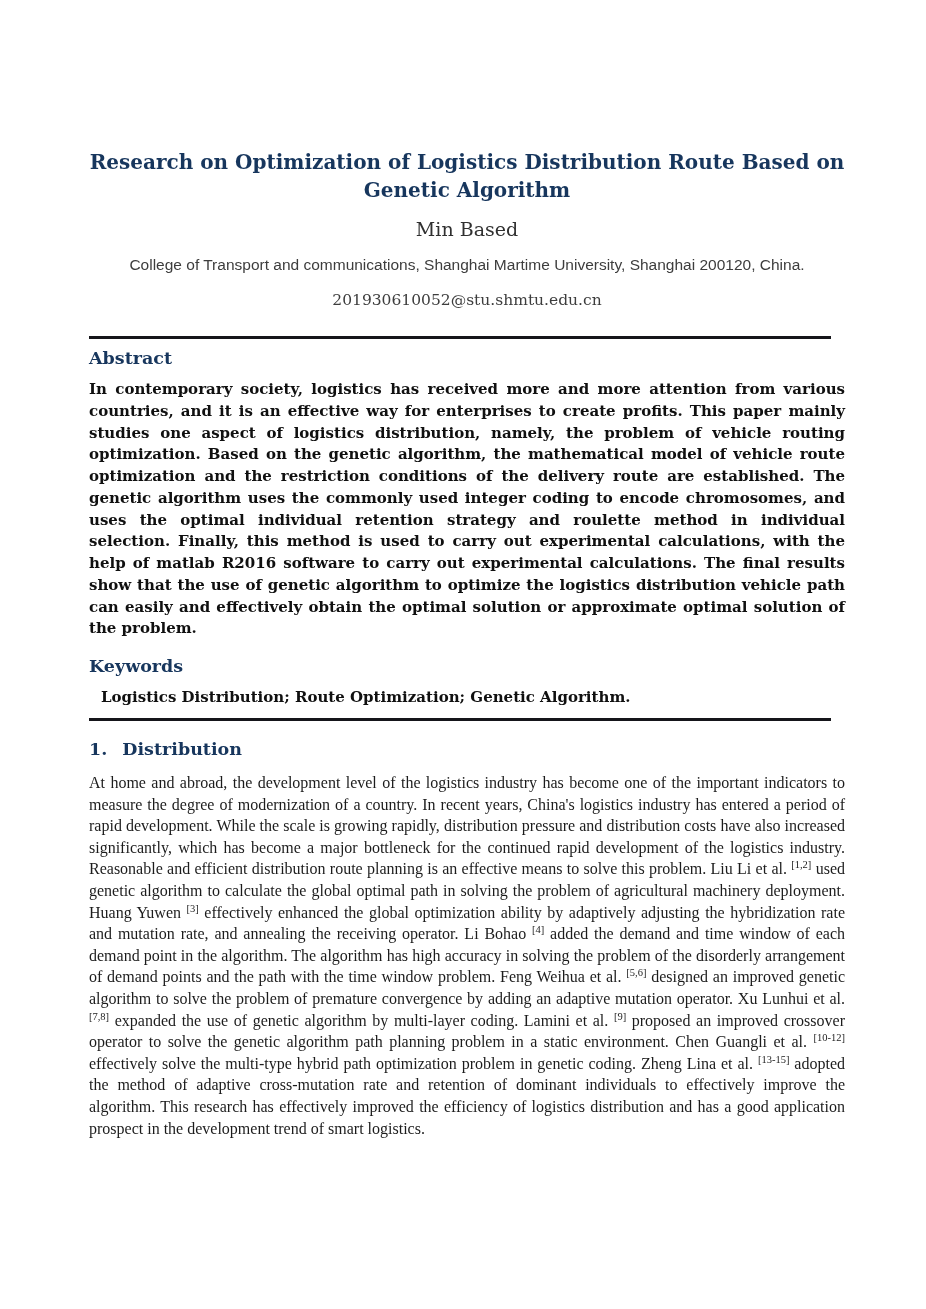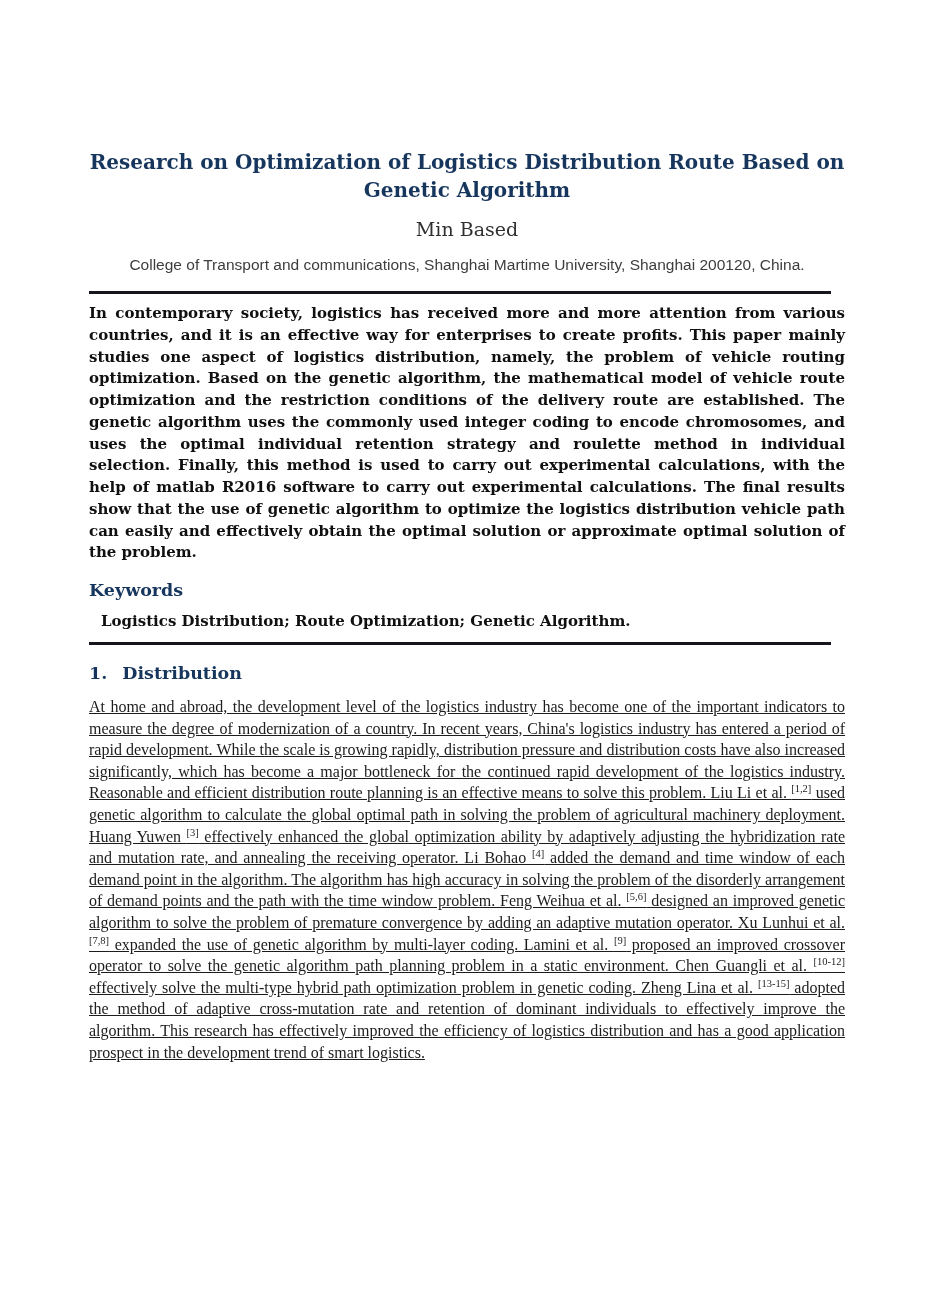--- a/index.html
+++ b/index.html
@@ -89,42 +89,43 @@
     margin-top: 18px;
     margin-bottom: 13px;
   }
   .intro-text {
     font-family: "Liberation Serif", serif;
     font-size: 16px;
     line-height: 1.35;
     color: #1c1c1c;
     text-align: justify;
     margin: 0;
-    text-decoration: underline;
   }
   .intro-text sup {
     font-size: 10.5px;
     line-height: 0;
     vertical-align: super;
   }
 </style>
 </head>
 <body>
 
 <div class="page">
 
   <h1 class="title">Research on Optimization of Logistics Distribution Route Based on Genetic Algorithm</h1>
 
   <div class="author">Min Based</div>
 
   <div class="affiliation">College of Transport and communications, Shanghai Martime University, Shanghai 200120, China.</div>
 
+  <div class="email">201930610052@stu.shmtu.edu.cn</div>
 
   <div class="rule rule-top"></div>
 
+  <h2 class="section-heading">Abstract</h2>
 
   <p class="abstract-text">In contemporary society, logistics has received more and more attention from various countries, and it is an effective way for enterprises to create profits. This paper mainly studies one aspect of logistics distribution, namely, the problem of vehicle routing optimization. Based on the genetic algorithm, the mathematical model of vehicle route optimization and the restriction conditions of the delivery route are established. The genetic algorithm uses the commonly used integer coding to encode chromosomes, and uses the optimal individual retention strategy and roulette method in individual selection. Finally, this method is used to carry out experimental calculations, with the help of matlab R2016 software to carry out experimental calculations. The final results show that the use of genetic algorithm to optimize the logistics distribution vehicle path can easily and effectively obtain the optimal solution or approximate optimal solution of the problem.</p>
 
   <h2 class="section-heading">Keywords</h2>
 
   <p class="keywords-text">Logistics Distribution; Route Optimization; Genetic Algorithm.</p>
 
   <div class="rule rule-bottom"></div>
 
   <h2 class="section-heading intro-heading"><span class="secnum">1.</span><span>Distribution</span></h2>

